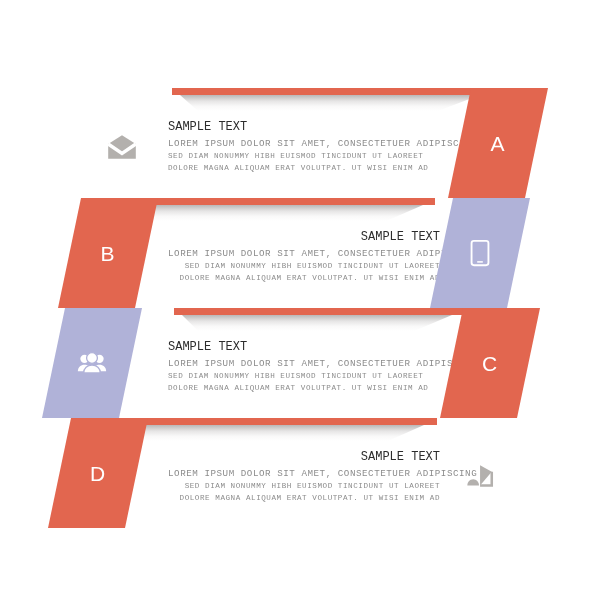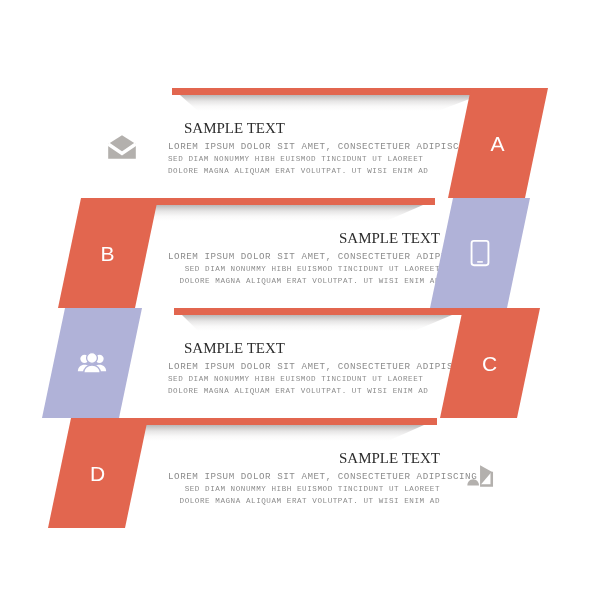--- a/index.html
+++ b/index.html
@@ -101,26 +101,26 @@
 
   
   .text-block {
     position: absolute;
     width: 272px;
   }
   .text-left  { left: 168px; top: 33px; text-align: left; }
   .text-right { left: 168px; top: 33px; text-align: right; }
 
   .sample-title {
-    font-family: Liberation Serif, serif;
-    font-size: 15px;
+    font-family: Liberation Mono, monospace;
+    font-size: 12px;
     font-weight: 400;
     color: #2c2c2c;
     letter-spacing: 0px;
-    margin: 0 0 5px 16px;
+    margin: 0 0 5px 0;
     line-height: 1;
   }
   .body-text {
     font-family: "Liberation Mono", monospace;
     font-size: 7.6px;
     color: #8c8c8c;
     line-height: 12px;
     letter-spacing: 0.55px;
     margin: 0;
     text-transform: uppercase;

